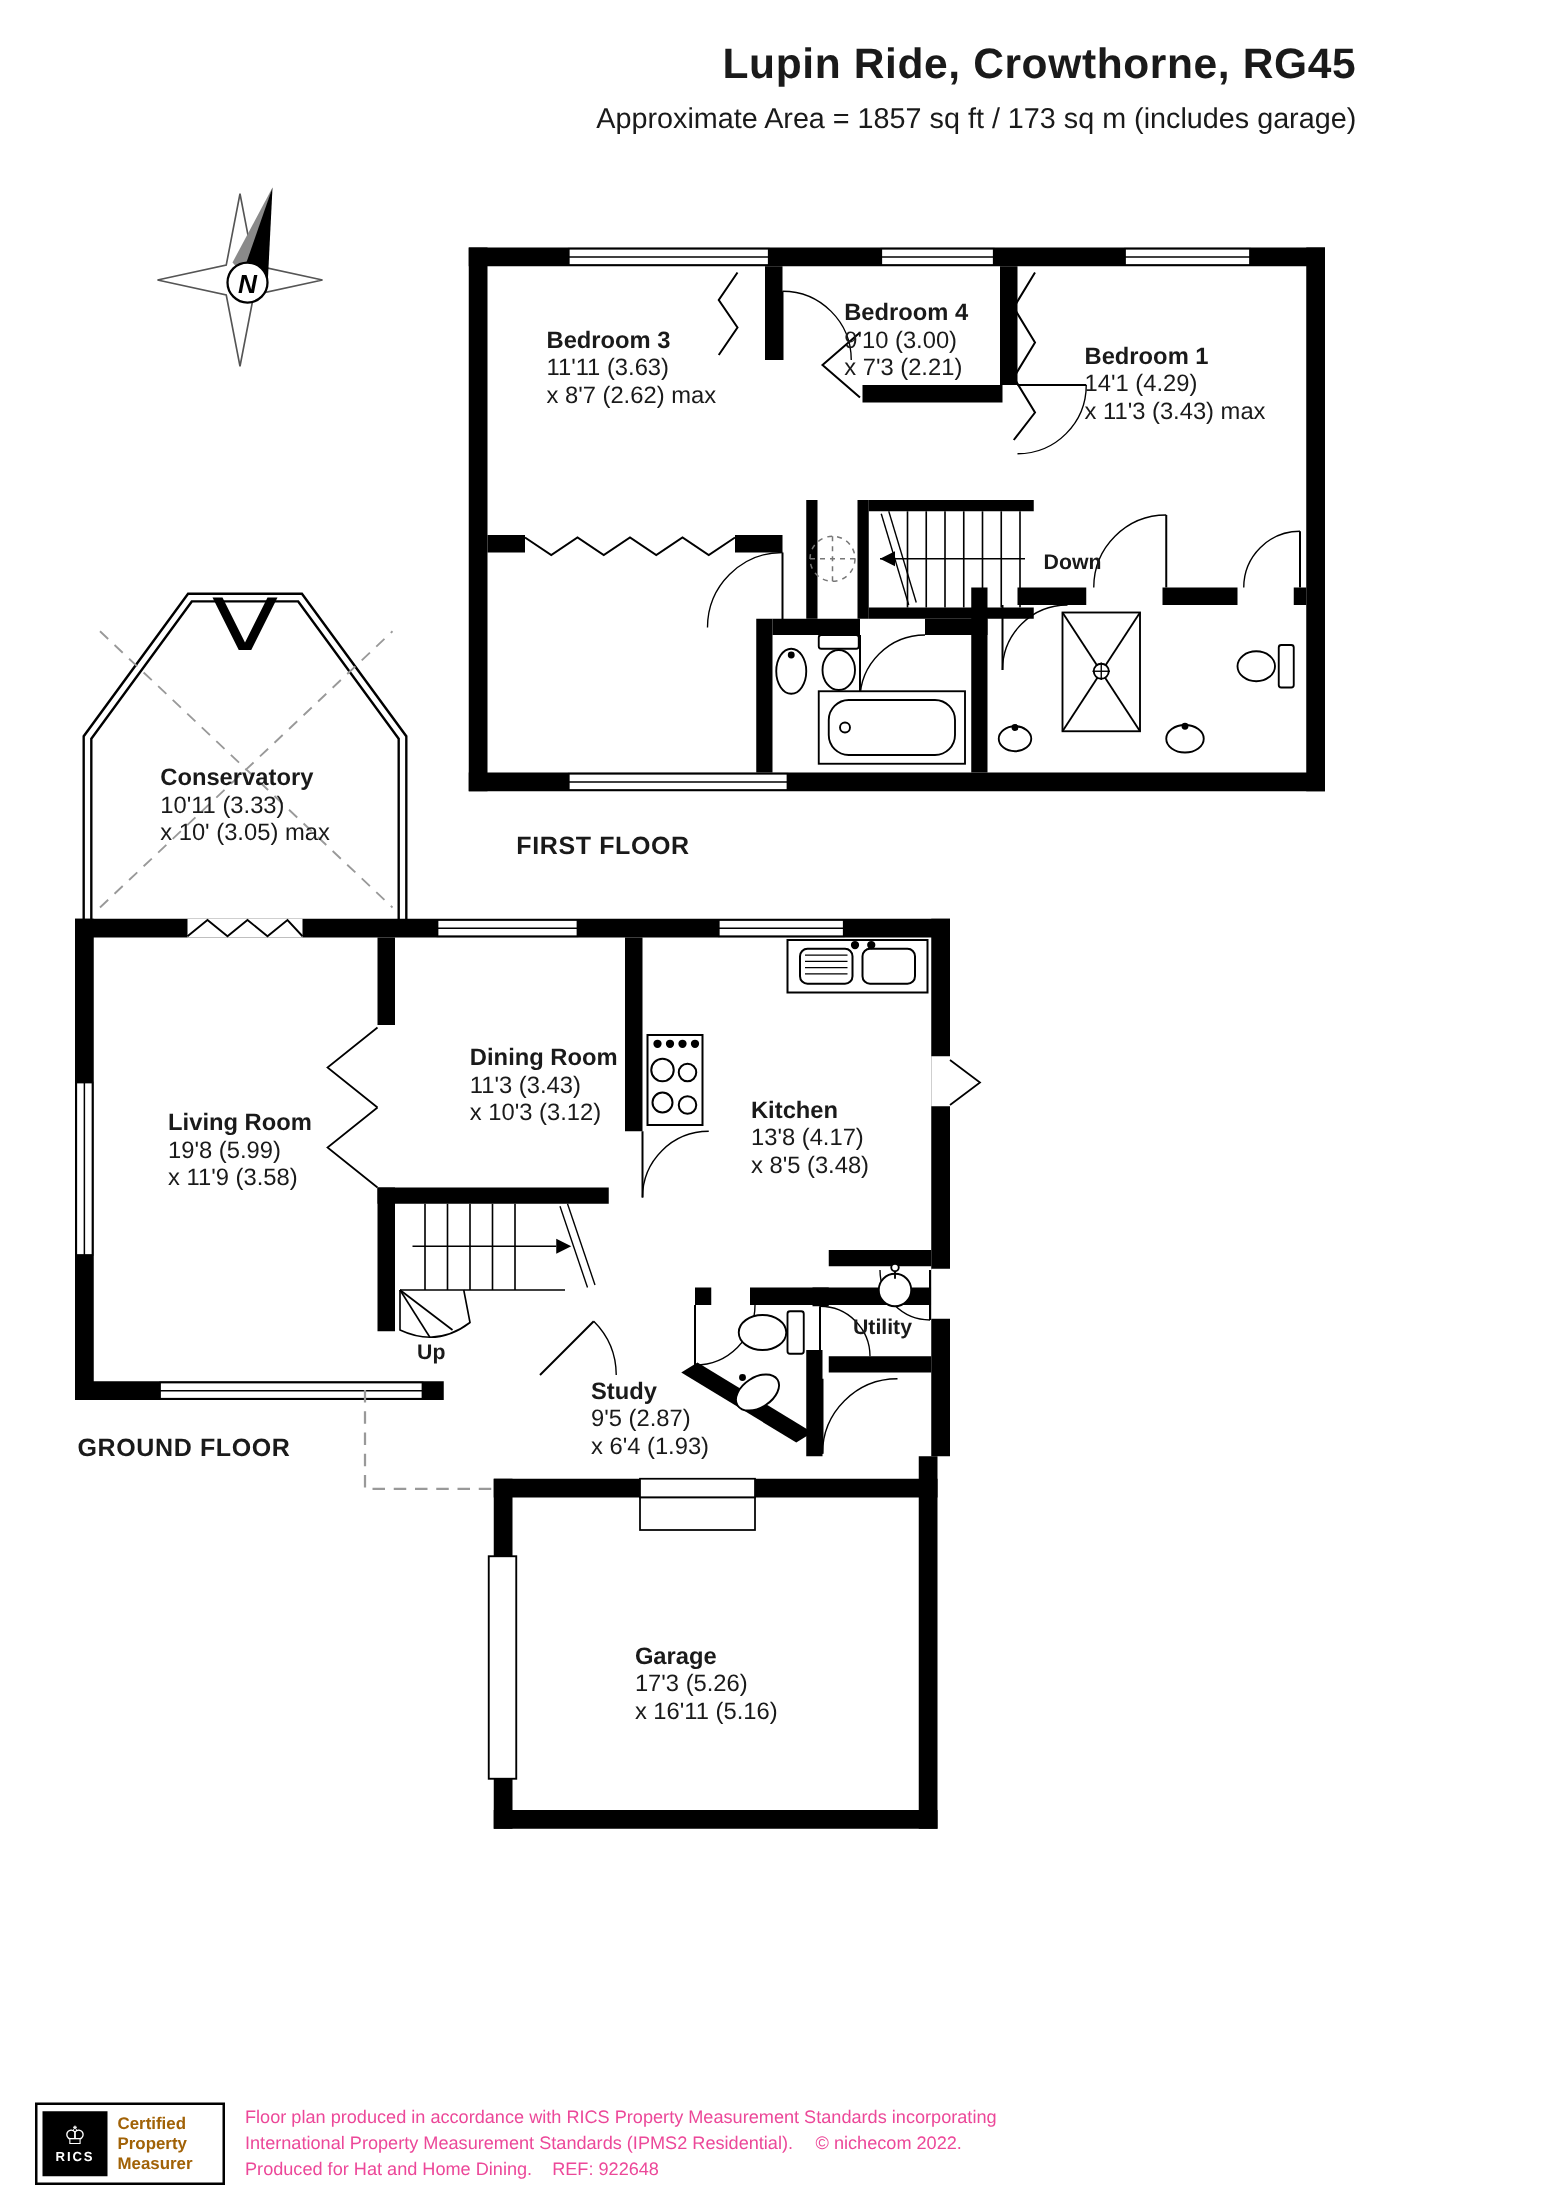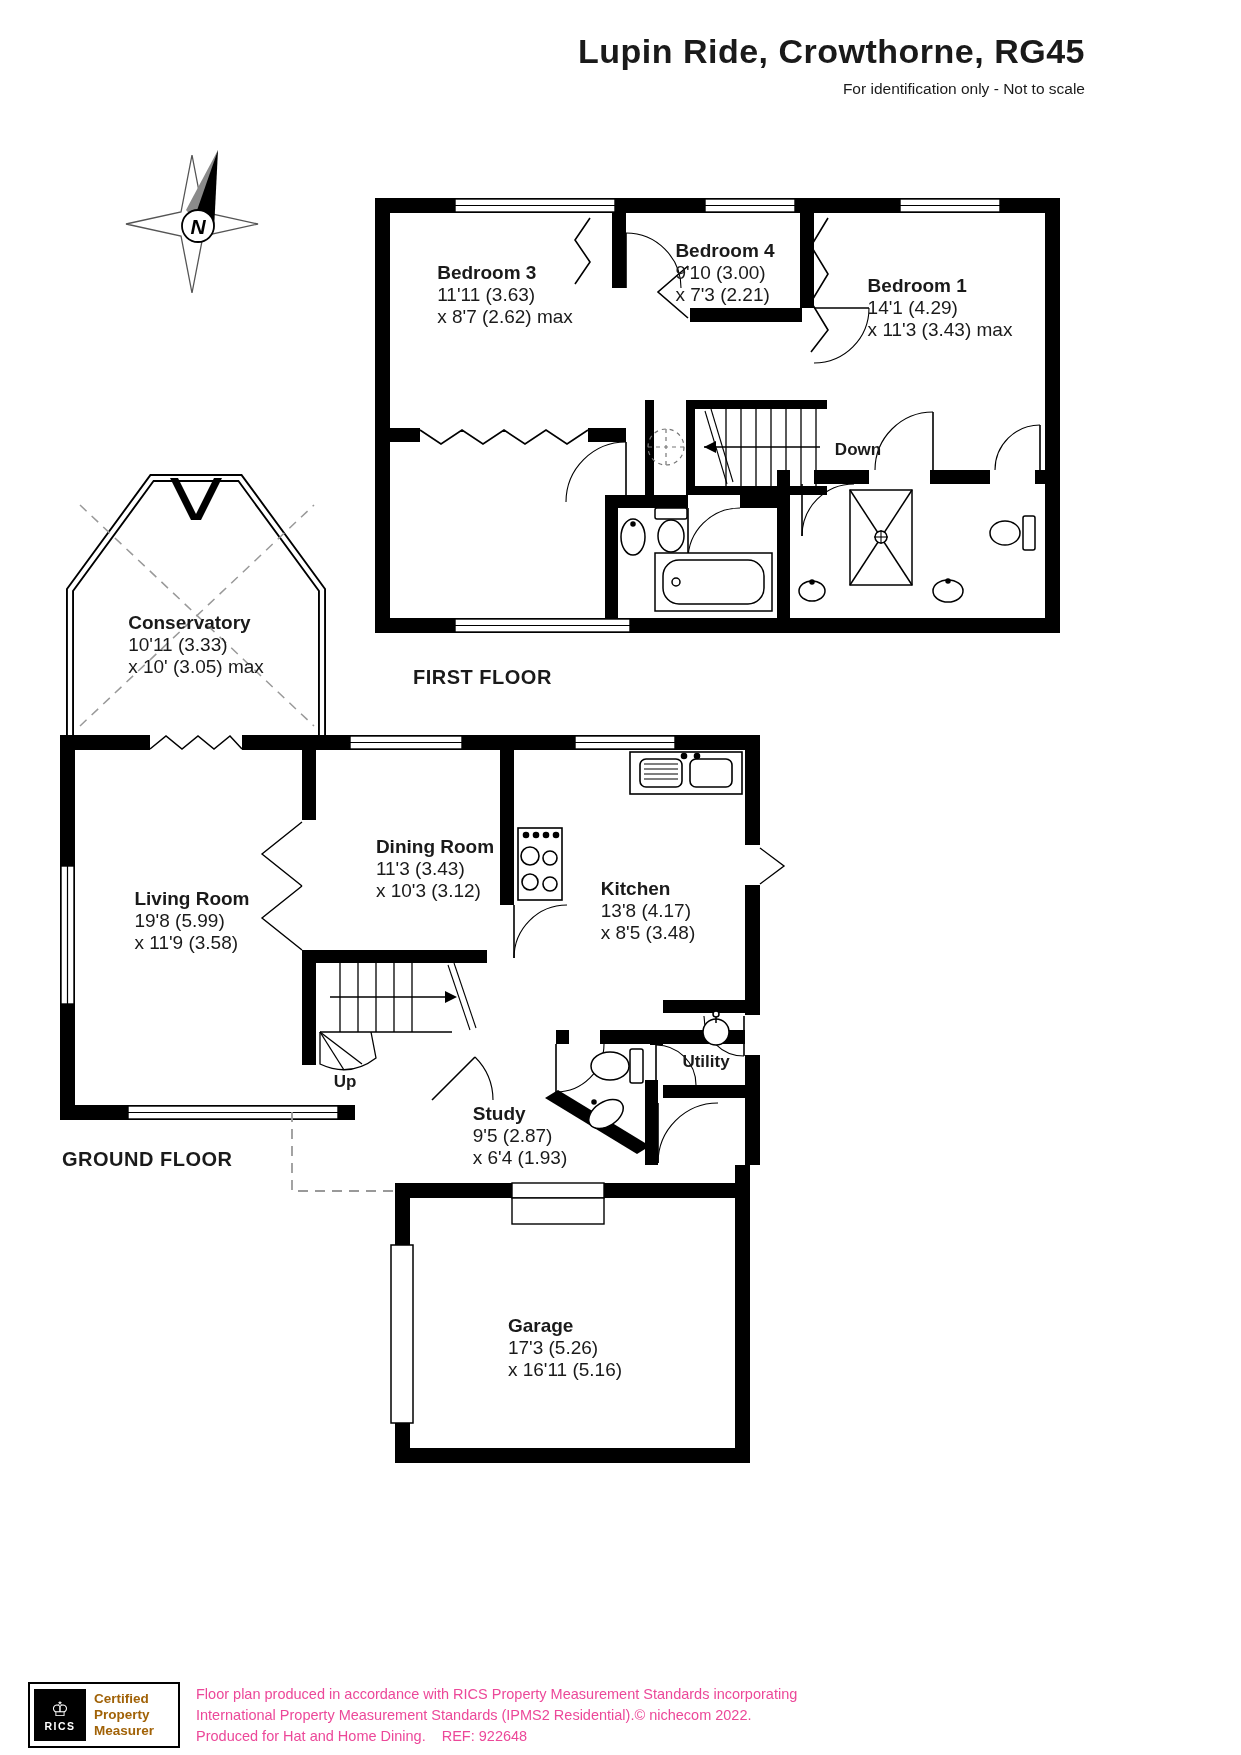--- a/index.html
+++ b/index.html
@@ -9,21 +9,21 @@
   .hdr{position:absolute;top:30px;right:156px;text-align:right;}
   .hdr h1{margin:0;font-size:34px;line-height:42px;font-weight:bold;letter-spacing:.5px;}
   .hdr .sub{font-size:23px;line-height:28px;margin-top:8px;}
   .hdr .disc{font-size:15.5px;line-height:19px;margin-top:7px;}
   .room-label{position:absolute;transform:translateX(-50%);text-align:left;
               font-size:19px;line-height:22px;white-space:nowrap;}
   .rn{font-weight:bold;}
   .tag{position:absolute;transform:translate(-50%,-50%);font-weight:bold;font-size:17px;white-space:nowrap;}
   .floor-caption{position:absolute;font-weight:bold;font-size:20px;letter-spacing:.5px;white-space:nowrap;}
   .footer-text{position:absolute;left:196px;top:1684px;font-size:14.5px;line-height:21px;color:#ec4899;}
-  .footer-text .copy{}
+  .footer-text .copy{margin-left:18px;}
   .footer-text .ref{margin-left:16px;}
   .badge{position:absolute;left:28px;top:1682px;width:152px;height:66px;border:2px solid #000;
          display:flex;align-items:center;background:#fff;box-sizing:border-box;}
   .badge-mark{width:52px;height:52px;background:#000;margin-left:4px;flex:0 0 auto;
               display:flex;flex-direction:column;align-items:center;justify-content:center;}
   .badge-glyph{color:#fff;font-size:20px;line-height:22px;}
   .badge-brand{color:#fff;font-size:10.5px;font-weight:bold;letter-spacing:1.5px;line-height:12px;}
   .badge-text{padding-left:8px;font-size:13.5px;font-weight:bold;line-height:16px;color:#a16207;}
 </style>
 </head>
@@ -250,21 +250,21 @@
         <line x1="402" y1="1423" x2="402" y2="1448" stroke="#000" stroke-width="1.2"></line>
       </g>
       <g stroke="#999" stroke-width="1.8" stroke-dasharray="10,7" fill="none">
         <polyline points="292,1112 292,1191 395,1191"></polyline>
       </g>
     </g>
   </svg>
 
   <div class="hdr">
     <h1>Lupin Ride, Crowthorne, RG45</h1>
-    <div class="disc">For identification only - Not to scale</div>
+    <div class="sub">Approximate Area = 1857 sq ft / 173 sq m (includes garage)</div>
   </div>
 
   <div class="room-label" style="left:505px;top:262px">
     <div class="rn">Bedroom 3</div>
     <div class="rd">11'11 (3.63)</div>
     <div class="rd">x 8'7 (2.62) max</div>
   </div>
   <div class="room-label" style="left:725px;top:240px">
     <div class="rn">Bedroom 4</div>
     <div class="rd">9'10 (3.00)</div>

